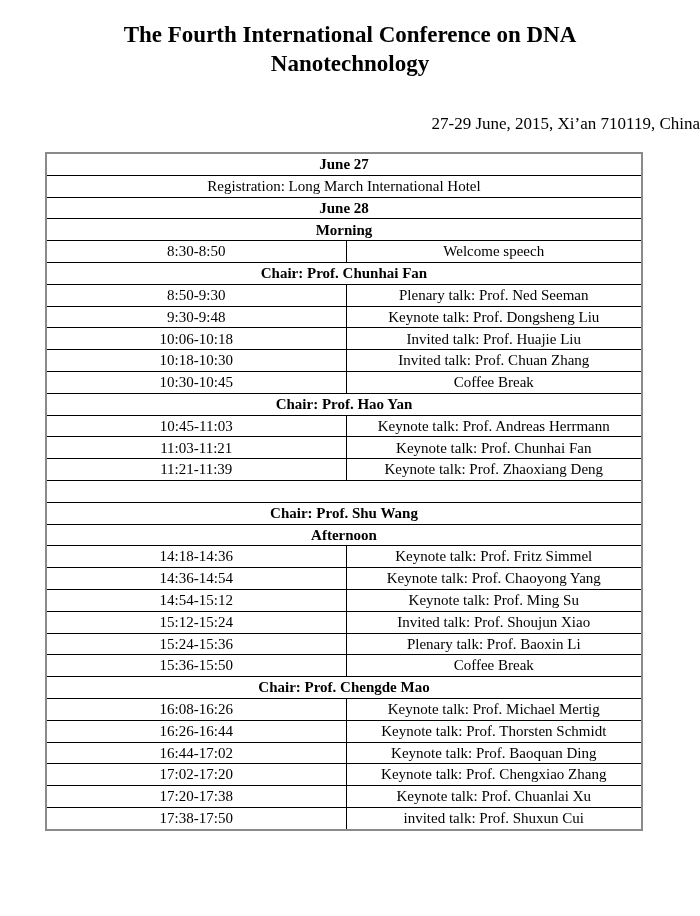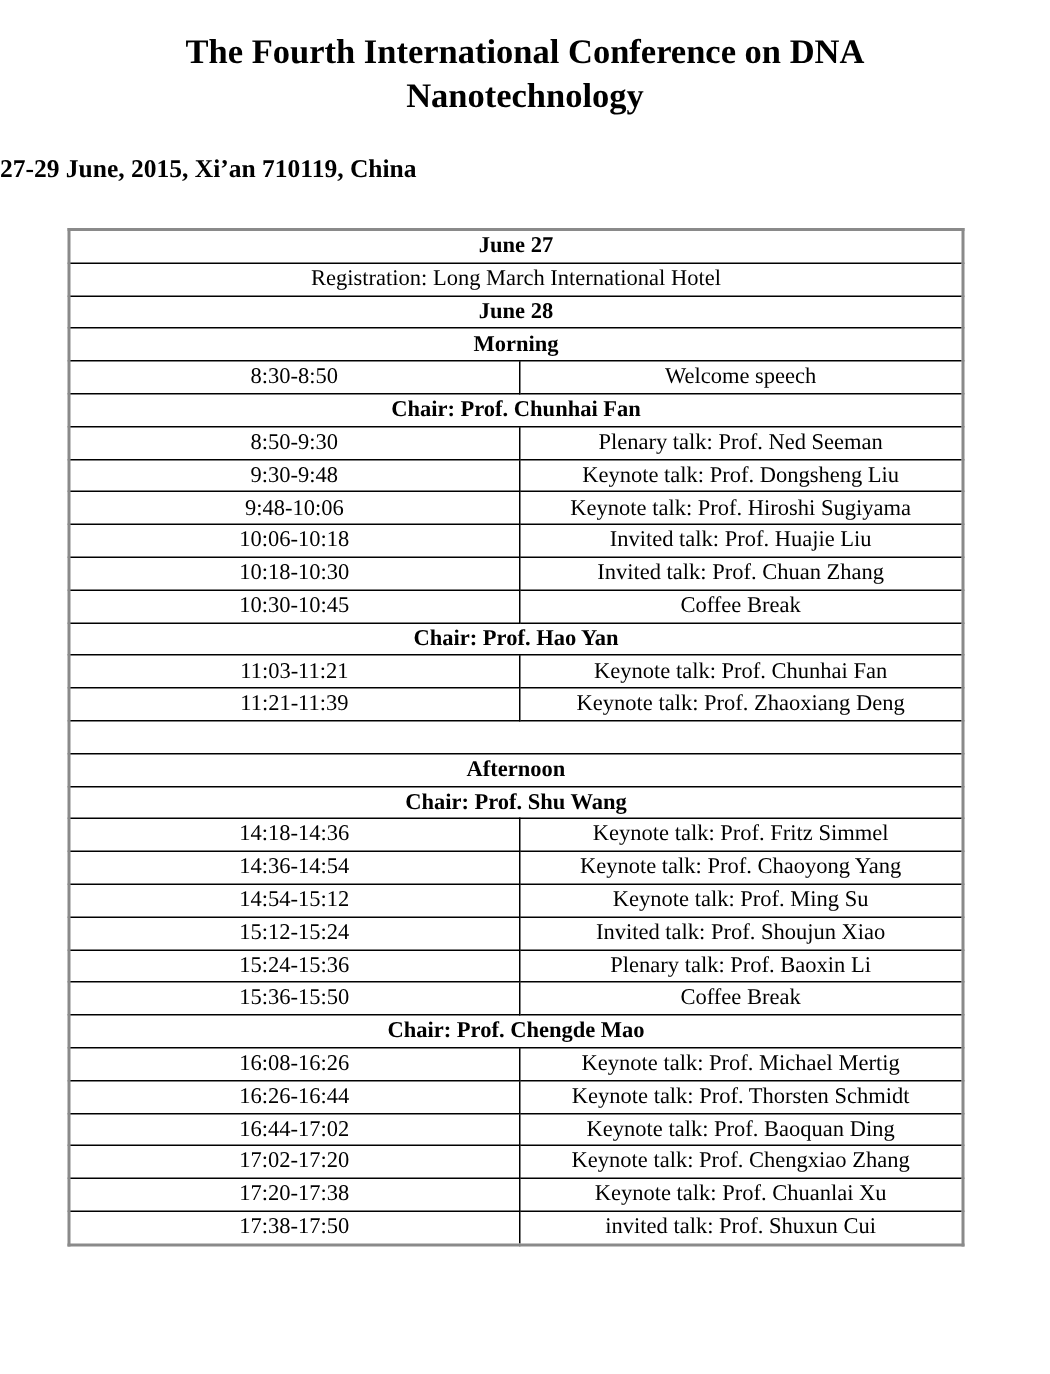--- a/index.html
+++ b/index.html
@@ -22,27 +22,26 @@
     left: 50%;
     transform: translateX(-50%);
     width: 560px;
     text-align: center;
     font-size: 23px;
     font-weight: bold;
     line-height: 29px;
   }
   #subtitle {
     position: absolute;
-    top: 102px;
+    top: 113px;
     left: 0;
     width: 100%;
-    text-align: left;
+    text-align: right;
     font-size: 17px;
     line-height: 22px;
-    font-weight: bold;
   }
   #schedule-table {
     position: absolute;
     top: 152px;
     left: 45px;
     width: 596px;
     border-collapse: collapse;
     table-layout: fixed;
     font-size: 15px;
   }
@@ -98,54 +97,54 @@
         </tr>
         <tr>
           <td>8:50-9:30</td>
           <td>Plenary talk: Prof. Ned Seeman</td>
         </tr>
         <tr>
           <td>9:30-9:48</td>
           <td>Keynote talk: Prof. Dongsheng Liu</td>
         </tr>
         <tr>
-          <td>9:48-10:06</td>
-          <td>Keynote talk: Prof. Hiroshi Sugiyama</td>
-        </tr>
-        <tr>
           <td>10:06-10:18</td>
           <td>Invited talk: Prof. Huajie Liu</td>
         </tr>
         <tr>
           <td>10:18-10:30</td>
           <td>Invited talk: Prof. Chuan Zhang</td>
         </tr>
         <tr>
           <td>10:30-10:45</td>
           <td>Coffee Break</td>
         </tr>
         <tr>
           <td colspan="2" class="bold">Chair: Prof. Hao Yan</td>
         </tr>
         <tr>
+          <td>10:45-11:03</td>
+          <td>Keynote talk: Prof. Andreas Herrmann</td>
+        </tr>
+        <tr>
           <td>11:03-11:21</td>
           <td>Keynote talk: Prof. Chunhai Fan</td>
         </tr>
         <tr>
           <td>11:21-11:39</td>
           <td>Keynote talk: Prof. Zhaoxiang Deng</td>
         </tr>
         <tr>
           <td colspan="2"></td>
         </tr>
         <tr>
-          <td colspan="2" class="bold">Afternoon</td>
+          <td colspan="2" class="bold">Chair: Prof. Shu Wang</td>
         </tr>
         <tr>
-          <td colspan="2" class="bold">Chair: Prof. Shu Wang</td>
+          <td colspan="2" class="bold">Afternoon</td>
         </tr>
         <tr>
           <td>14:18-14:36</td>
           <td>Keynote talk: Prof. Fritz Simmel</td>
         </tr>
         <tr>
           <td>14:36-14:54</td>
           <td>Keynote talk: Prof. Chaoyong Yang</td>
         </tr>
         <tr>

